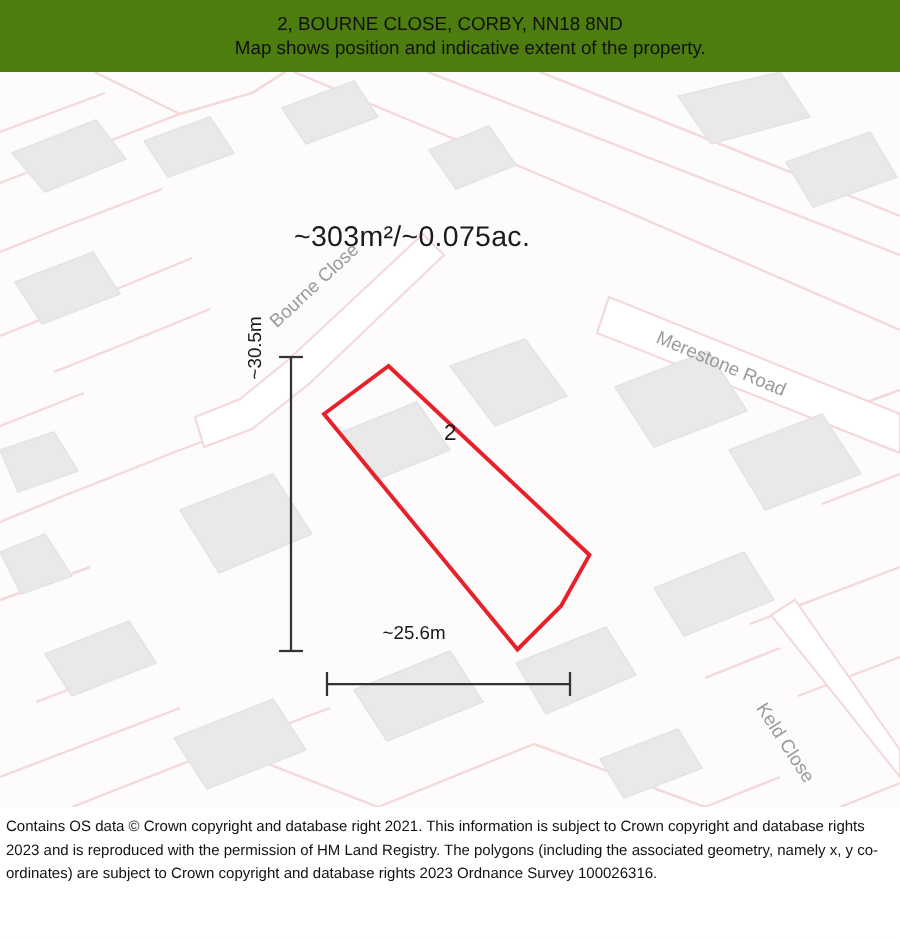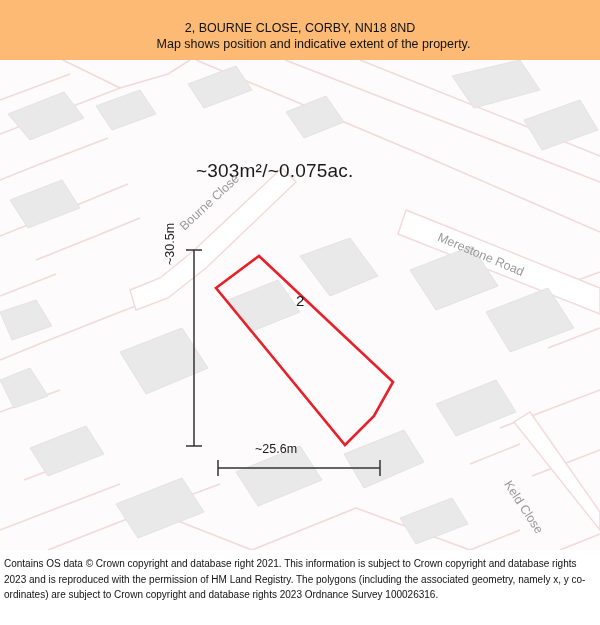--- a/index.html
+++ b/index.html
@@ -16,23 +16,23 @@
     position: relative;
   }
   .page {
     width: 600px;
     height: 625px;
     position: relative;
   }
   
   .header {
     height: 40px;
-    padding-top: 20px;
+    padding-top: 8px;
     text-align: center;
-    background: #fdba74;
+    background: #4d7c0f;
   }
   .header .title {
     font-size: 12.5px;
     line-height: 16px;
     color: #111111;
   }
   .header .subtitle {
     font-size: 12.5px;
     line-height: 16px;
     color: #111111;
@@ -80,21 +80,21 @@
     top: 205px;
     font-size: 12.5px;
     color: #1a1a1a;
     transform: rotate(-90deg);
     transform-origin: left top;
     white-space: nowrap;
   }
   .dim-h {
     position: absolute;
     left: 255px;
-    top: 382px;
+    top: 367px;
     font-size: 12.5px;
     color: #1a1a1a;
     white-space: nowrap;
   }
   
   .footer {
     padding: 6px 4px 0 4px;
     font-size: 10px;
     line-height: 15.5px;
     color: #111111;

